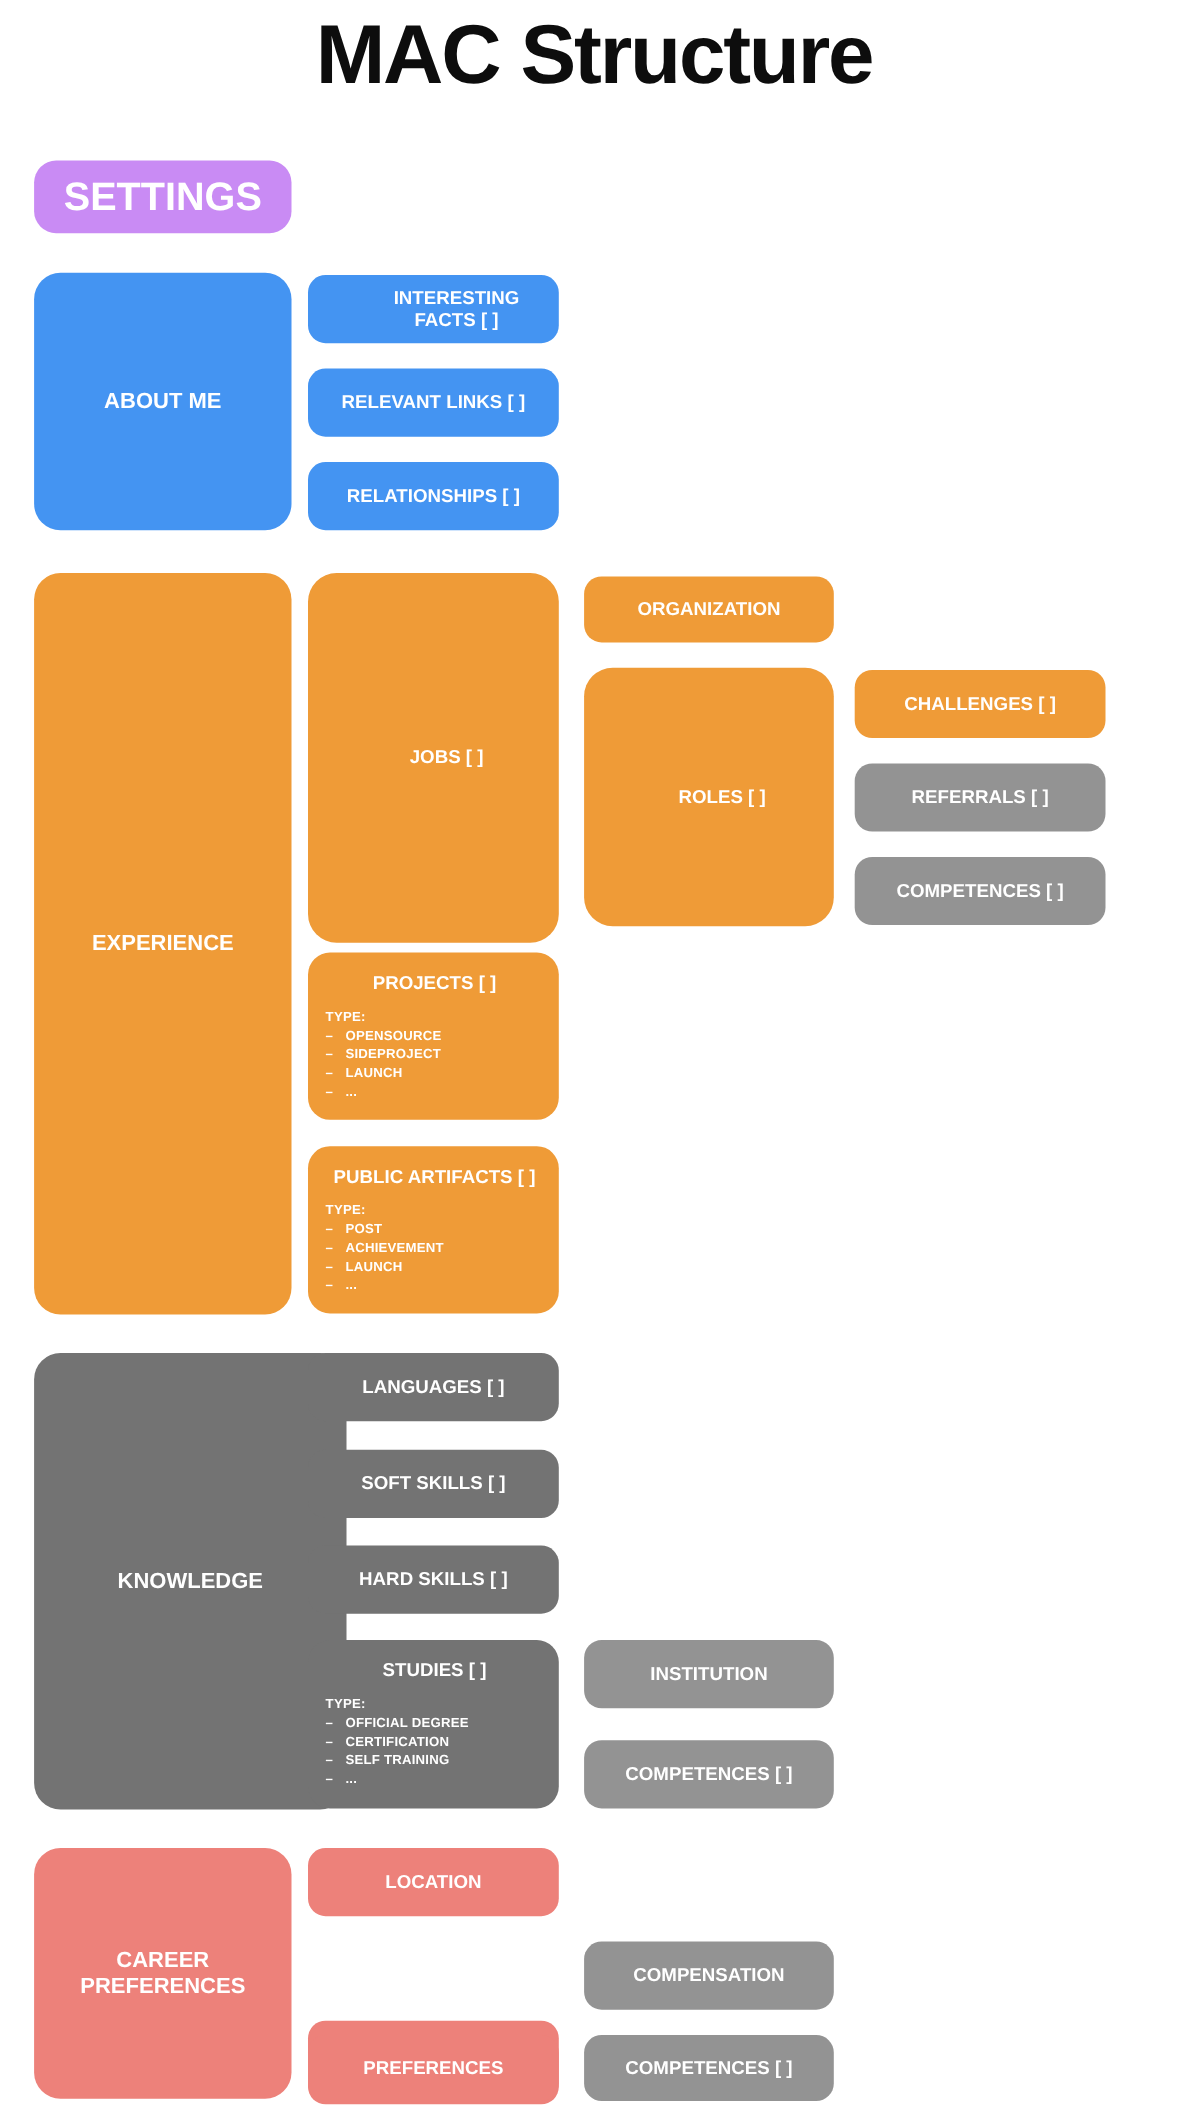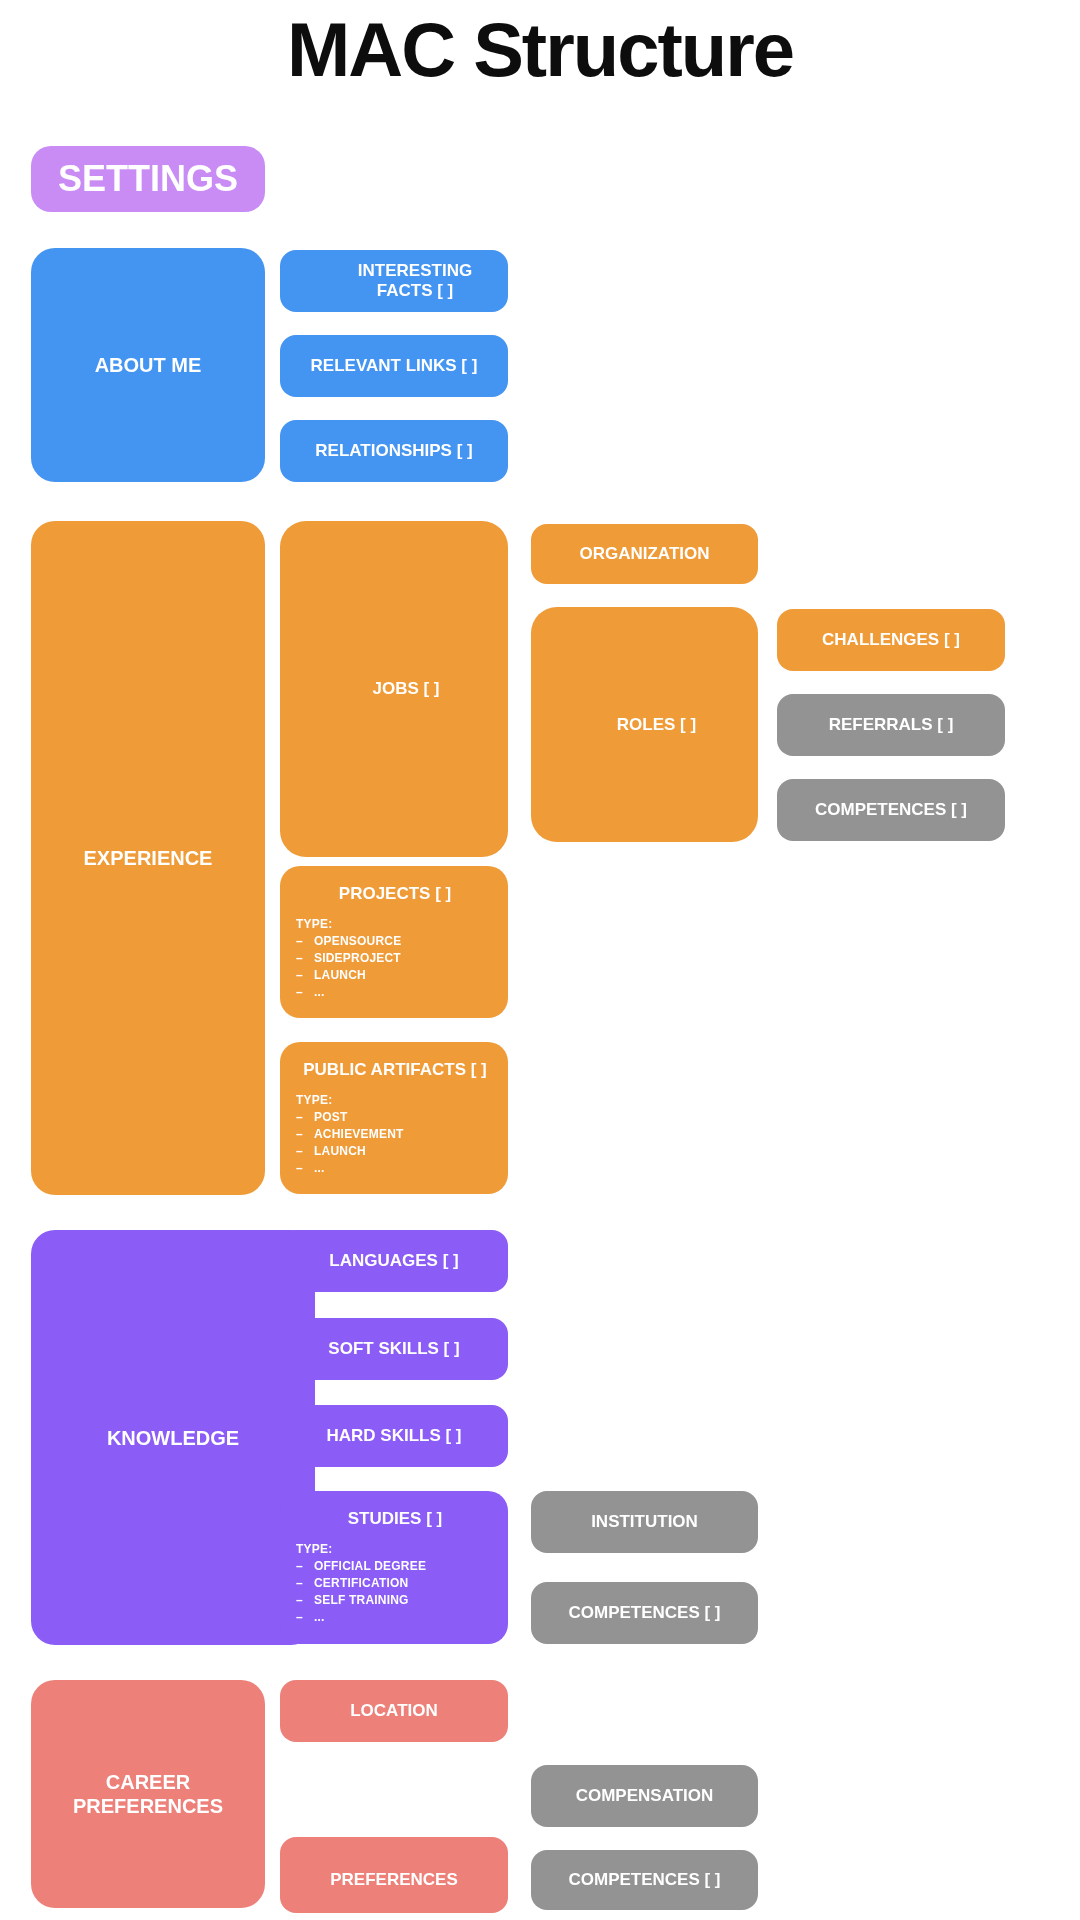--- a/index.html
+++ b/index.html
@@ -25,21 +25,21 @@
     box-sizing: border-box;
     display: flex;
     align-items: center;
     justify-content: center;
     text-align: center;
     color: #ffffff;
   }
   .purple { background: #c98bf4; }
   .blue   { background: #4494f2; }
   .orange { background: #ef9b37; }
-  .green  { background: #8b5cf6; }
+  .green  { background: #737373; }
   .red    { background: #ed817a; }
   .gray   { background: #939393; }
 
   .big   { border-radius: 24px; font-size: 20px; font-weight: 800; line-height: 1.2; padding: 0 8px; }
   .small { border-radius: 16px; font-size: 17px; font-weight: 600; padding: 0 6px; }
   .tall  { border-radius: 26px; font-size: 17px; font-weight: 600; padding-left: 24px; }
 
   .detail {
     border-radius: 20px;
     display: block;

